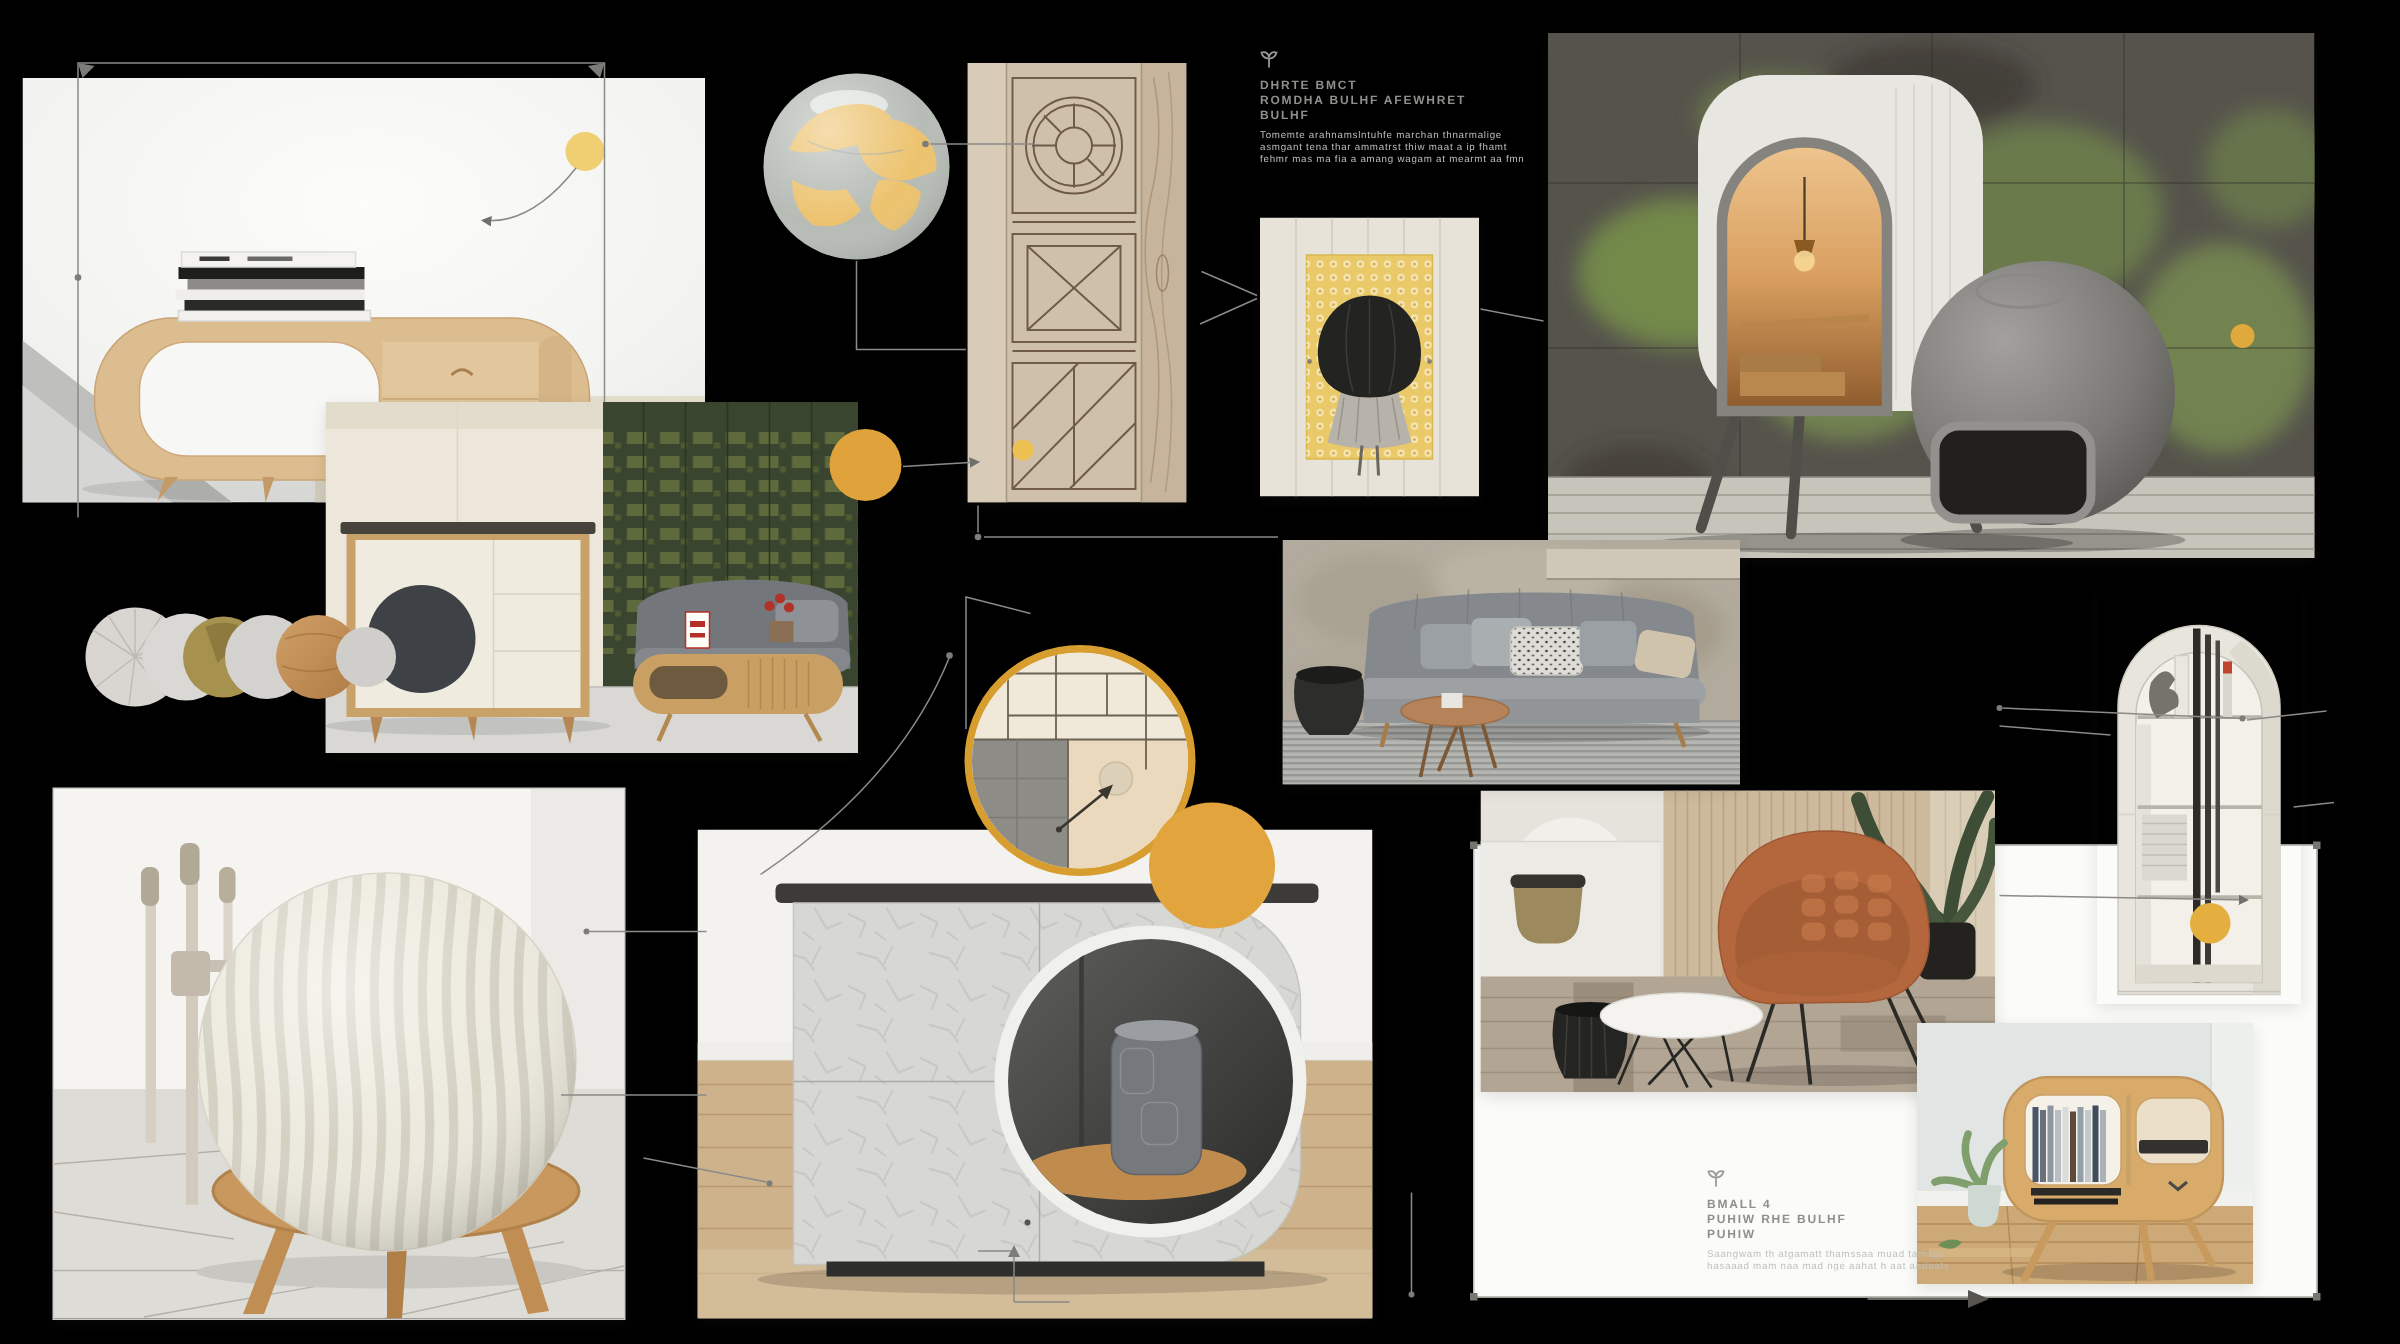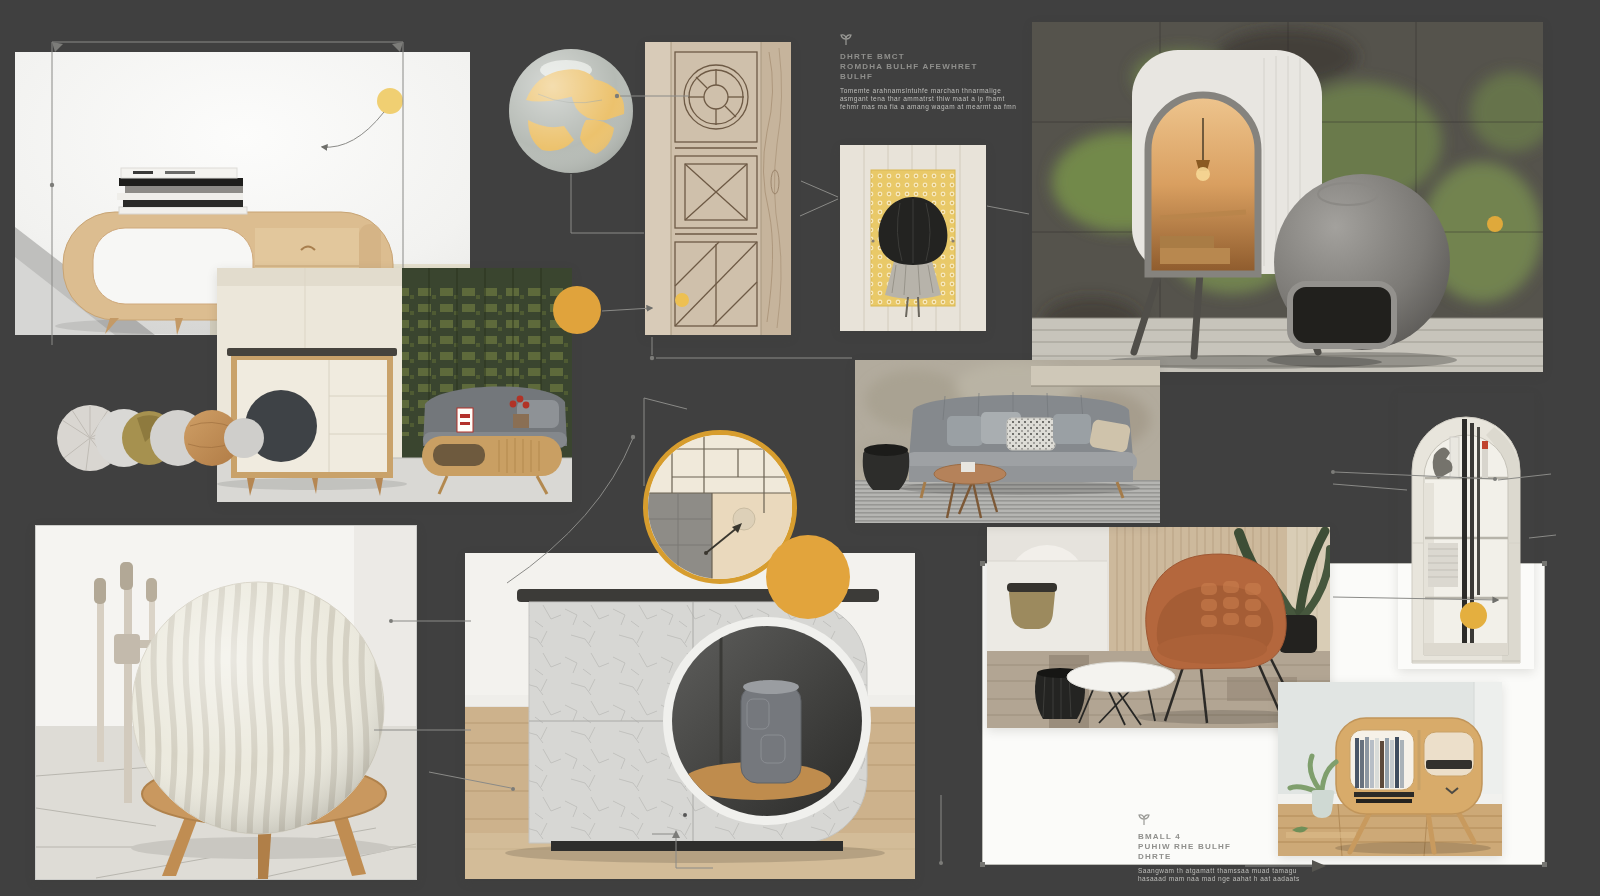--- a/index.html
+++ b/index.html
@@ -1,17 +1,17 @@
 <!DOCTYPE html>
 <html><head>
 <meta charset="utf-8">
 <style>
   html,body{margin:0;padding:0;background:#dcdcda;}
   #board{position:relative;width:1600px;height:896px;overflow:hidden;
-         background:#404040;font-family:"Liberation Sans",sans-serif;}
+         background:#000000;font-family:"Liberation Sans",sans-serif;}
   .tile{position:absolute;}
   .photo{box-shadow:0 3px 10px rgba(55,55,50,.14);}
   .circle{position:absolute;border-radius:50%;}
   svg{display:block;}
   .note{position:absolute;color:#8f8f8c;}
   .note .nh{font-size:8px;font-weight:bold;letter-spacing:1.2px;line-height:10px;color:#8f8f8c;white-space:nowrap;}
   .note .nb{font-size:6.5px;letter-spacing:.5px;line-height:8px;color:#bfbfbc;white-space:nowrap;margin-top:5px;}
   .note .nicon{margin-bottom:6px;}
   #card{position:absolute;left:982px;top:563px;width:563px;height:302px;
         background:#fbfbf9;border:1px solid #bdbdb8;z-index:4;box-sizing:border-box;}
@@ -737,27 +737,27 @@
     <div class="nh">DHRTE BMCT</div>
     <div class="nh">ROMDHA BULHF AFEWHRET</div>
     <div class="nh">BULHF</div>
     <div class="nb">
       <div>Tomemte arahnamslntuhfe marchan thnarmalige</div>
       <div>asmgant tena thar ammatrst thiw maat a ip fhamt</div>
       <div>fehmr mas ma fia a amang wagam at mearmt aa fmn</div>
     </div>
   </div>
 
-  <div class="note z16" style="left:1138px;top:812px">
+  <div class="note z16" style="left:1138px;top:778px">
     <svg class="nicon" width="12" height="14" viewBox="0 0 12 14">
       <path d="M6,13 V7 M6,7 Q2,7 1,3 Q5,2 6,6 Q7,2 11,3 Q10,7 6,7" stroke="#9a9a96" fill="none" stroke-width="1.2"></path>
     </svg>
     <div class="nh">BMALL 4</div>
     <div class="nh">PUHIW RHE BULHF</div>
-    <div class="nh">DHRTE</div>
+    <div class="nh">PUHIW</div>
     <div class="nb">
       <div>Saangwam th atgamatt thamssaa muad tamagu</div>
       <div>hasaaad mam naa mad nge aahat h aat aadaats</div>
     </div>
   </div>
 
   <svg id="wires" width="1600" height="896" viewBox="0 0 1600 896">
     <defs>
       <marker id="ah" viewBox="0 0 10 10" refX="8" refY="5" markerWidth="7" markerHeight="7" orient="auto">
         <path d="M0,0 L10,5 L0,10 z" fill="#6f6f6b"></path>

